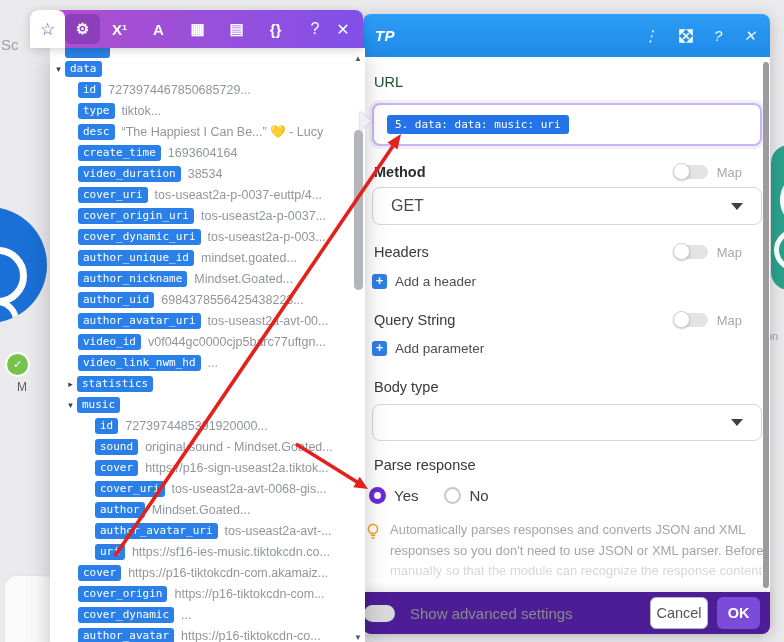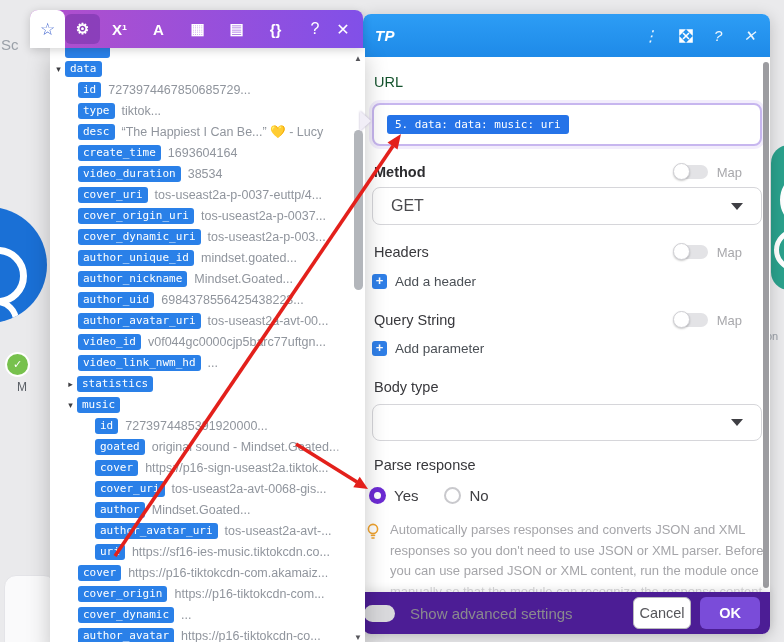--- a/index.html
+++ b/index.html
@@ -85,21 +85,21 @@
   .p-scroll { position:absolute; right:1px; top:48px; width:6px; height:526px; background:#9c9ca0;
     border-radius:3px; z-index:3; cursor:pointer; }
 
   .p-footer { position:absolute; left:0; right:0; bottom:0; height:42px; background:#4c1d95;
     border-radius:0 0 8px 8px; box-shadow:0 -3px 8px rgba(0,0,0,0.09); display:flex;
     align-items:center; padding:0 10px; z-index:4; }
   .adv-toggle { width:31px; height:17px; border-radius:9px; background:#d9d9dc; margin-left:-9px; cursor:pointer; }
   .adv-lab { margin-left:15px; font-size:15px; color:#8a8a8e; flex:1; }
   .btn-cancel { width:58px; height:32px; border:1px solid #b9b9bd; border-radius:6px; background:#fff;
     color:#55555a; font-size:14.5px; display:flex; align-items:center; justify-content:center; cursor:pointer; }
-  .btn-ok { width:60px; height:32px; margin-left:9px; border-radius:6px; background:#7a4cd9;
+  .btn-ok { width:43px; height:32px; margin-left:9px; border-radius:6px; background:#7a4cd9;
     color:#fff; font-size:14.5px; font-weight:bold; display:flex; align-items:center;
     justify-content:center; cursor:pointer; }
 
   
   .pp-header { position:absolute; left:30px; top:10px; width:333px; height:38px;
     background:linear-gradient(90deg,#b34fcb,#8150e8); border-radius:8px 8px 0 0;
     display:flex; align-items:stretch; box-shadow:0 2px 10px rgba(0,0,0,0.18); z-index:31; }
   .tab-star { width:35px; background:#fff; border-radius:8px 8px 0 0; display:flex;
     align-items:center; justify-content:center; font-size:17px; color:#4468d0; cursor:pointer; }
   .pp-ico { width:39px; display:flex; align-items:center; justify-content:center; color:#fff;
@@ -235,21 +235,20 @@
     <span class="hint-bulb">
       <svg width="16" height="19" viewBox="0 0 16 19">
         <circle cx="8" cy="7" r="4.6" fill="none" stroke="#f0a32f" stroke-width="1.6"></circle>
         <line x1="5.8" y1="13.4" x2="10.2" y2="13.4" stroke="#f0a32f" stroke-width="1.5"></line>
         <line x1="6.4" y1="16" x2="9.6" y2="16" stroke="#f0a32f" stroke-width="1.5"></line>
       </svg>
     </span>
     <span class="hint-text">
       <div>Automatically parses responses and converts JSON and XML</div>
       <div>responses so you don't need to use JSON or XML parser. Before</div>
-      <div>you can use parsed JSON or XML content, run the module once</div>
       <div class="l4">manually so that the module can recognize the response content</div>
     </span>
   </div>
 
   <div class="p-scroll"></div>
 
   <div class="p-footer">
     <span class="adv-toggle"></span>
     <span class="adv-lab">Show advanced settings</span>
     <span class="btn-cancel">Cancel</span>
@@ -337,21 +336,21 @@
       </div>
       <div class="trow ind2t">
         <span class="tog">▾</span>
         <span class="chip">music</span>
       </div>
       <div class="trow ind3">
         <span class="chip">id</span>
         <span class="tval">7273974485391920000...</span>
       </div>
       <div class="trow ind3">
-        <span class="chip">goated</span>
+        <span class="chip">sound</span>
         <span class="tval">original sound - Mindset.Goated...</span>
       </div>
       <div class="trow ind3">
         <span class="chip">cover</span>
         <span class="tval">https://p16-sign-useast2a.tiktok...</span>
       </div>
       <div class="trow ind3">
         <span class="chip">cover_uri</span>
         <span class="tval">tos-useast2a-avt-0068-gis...</span>
       </div>

